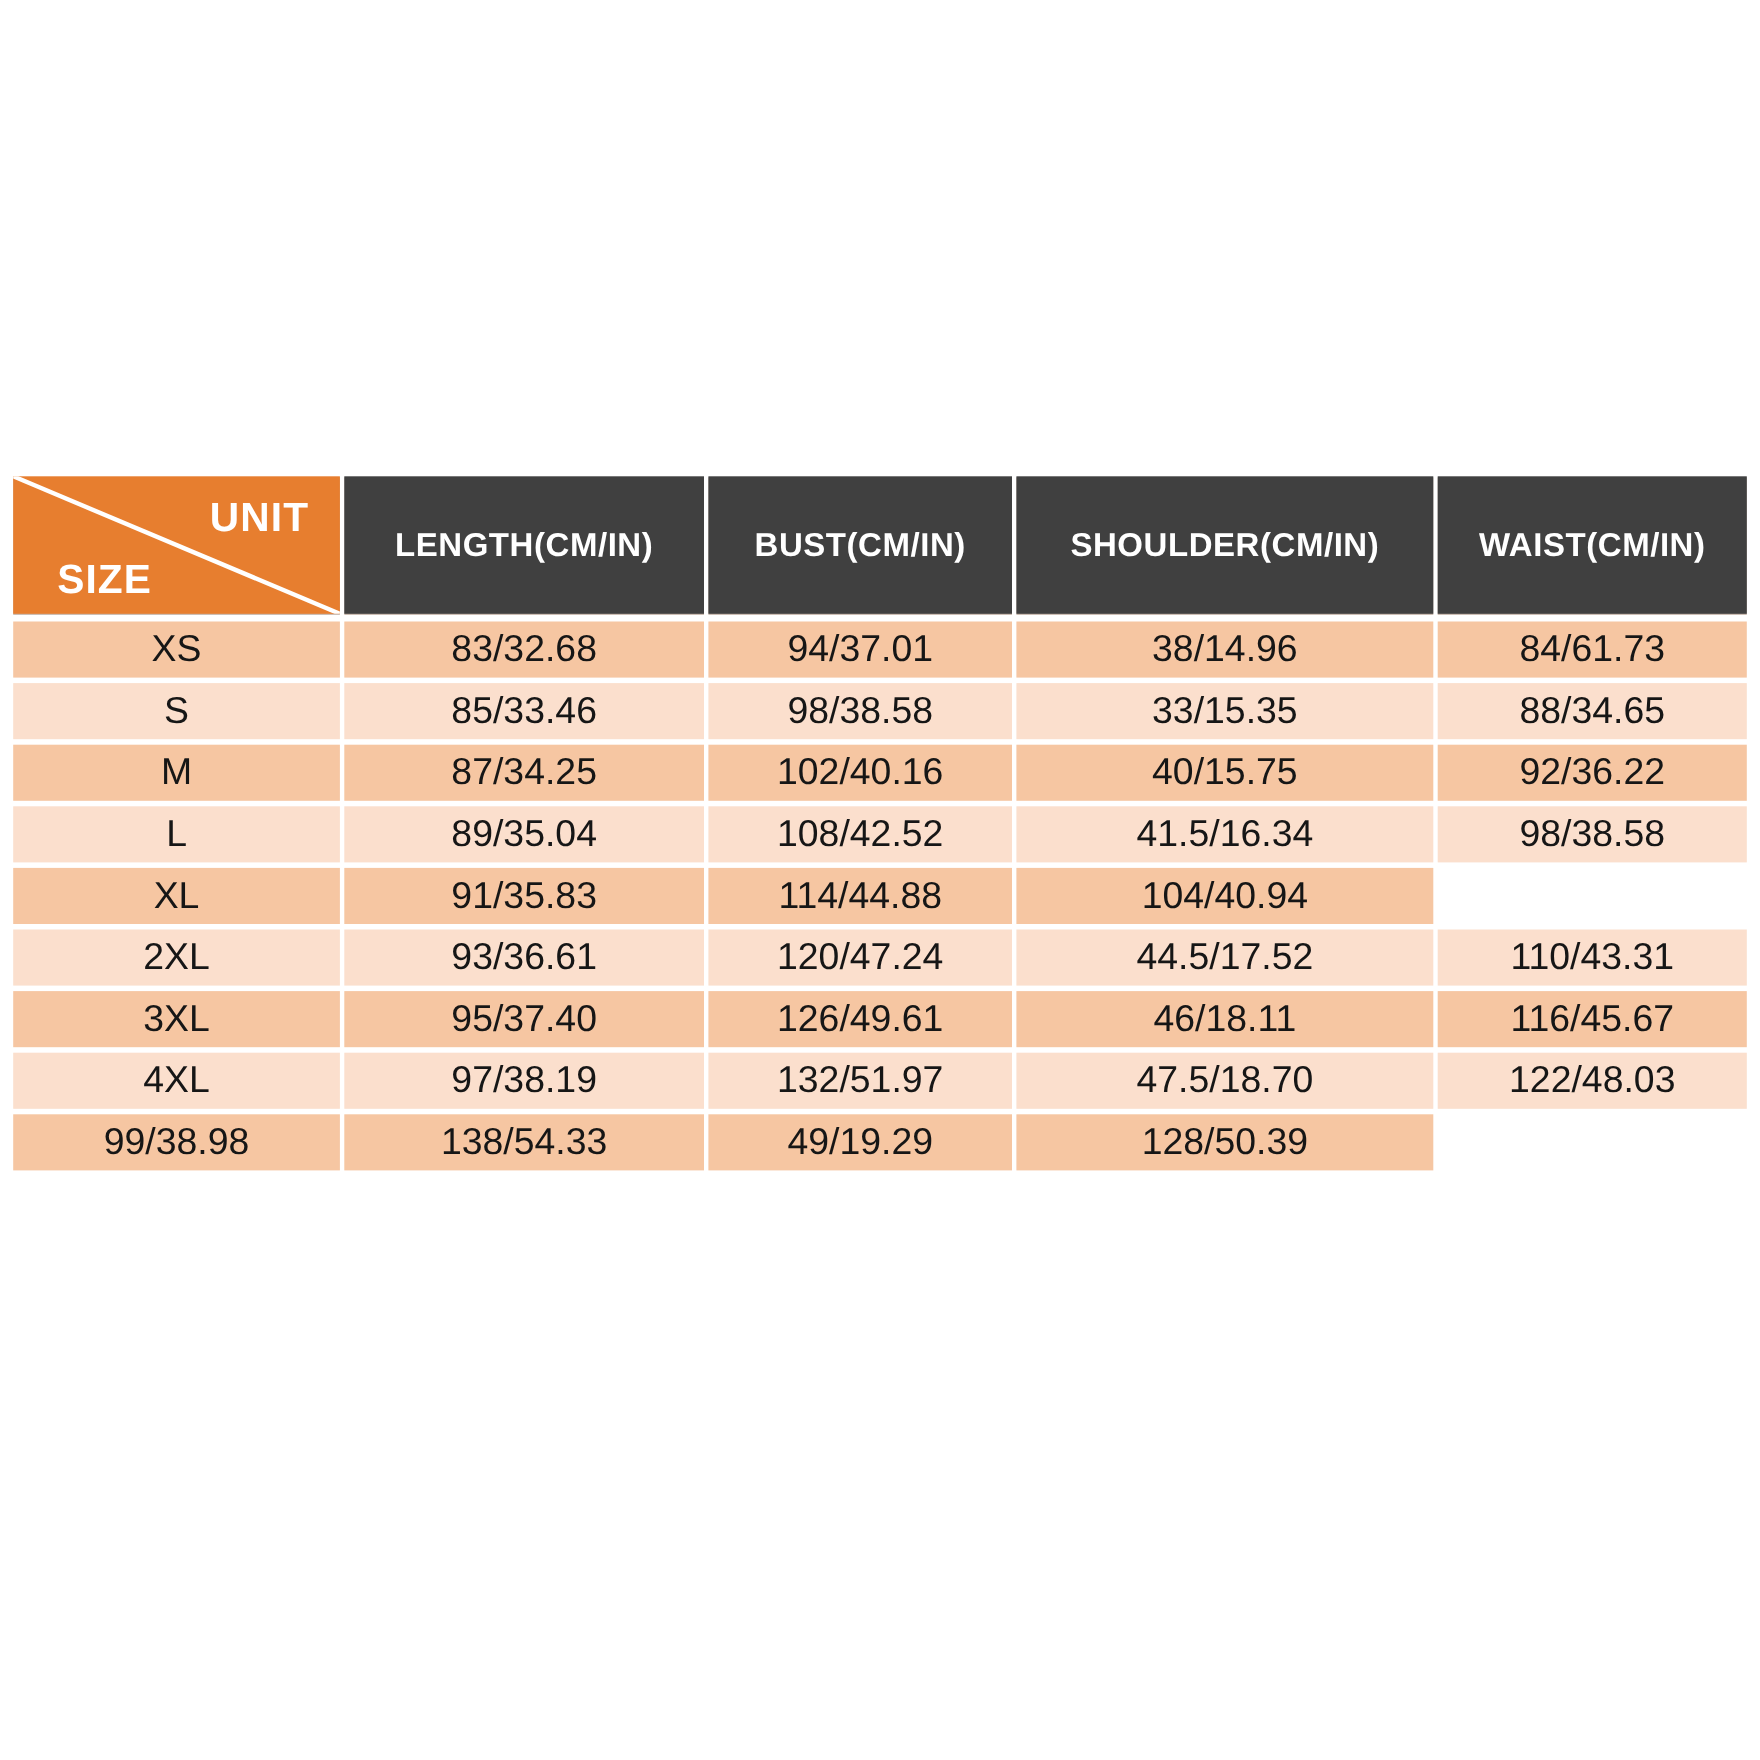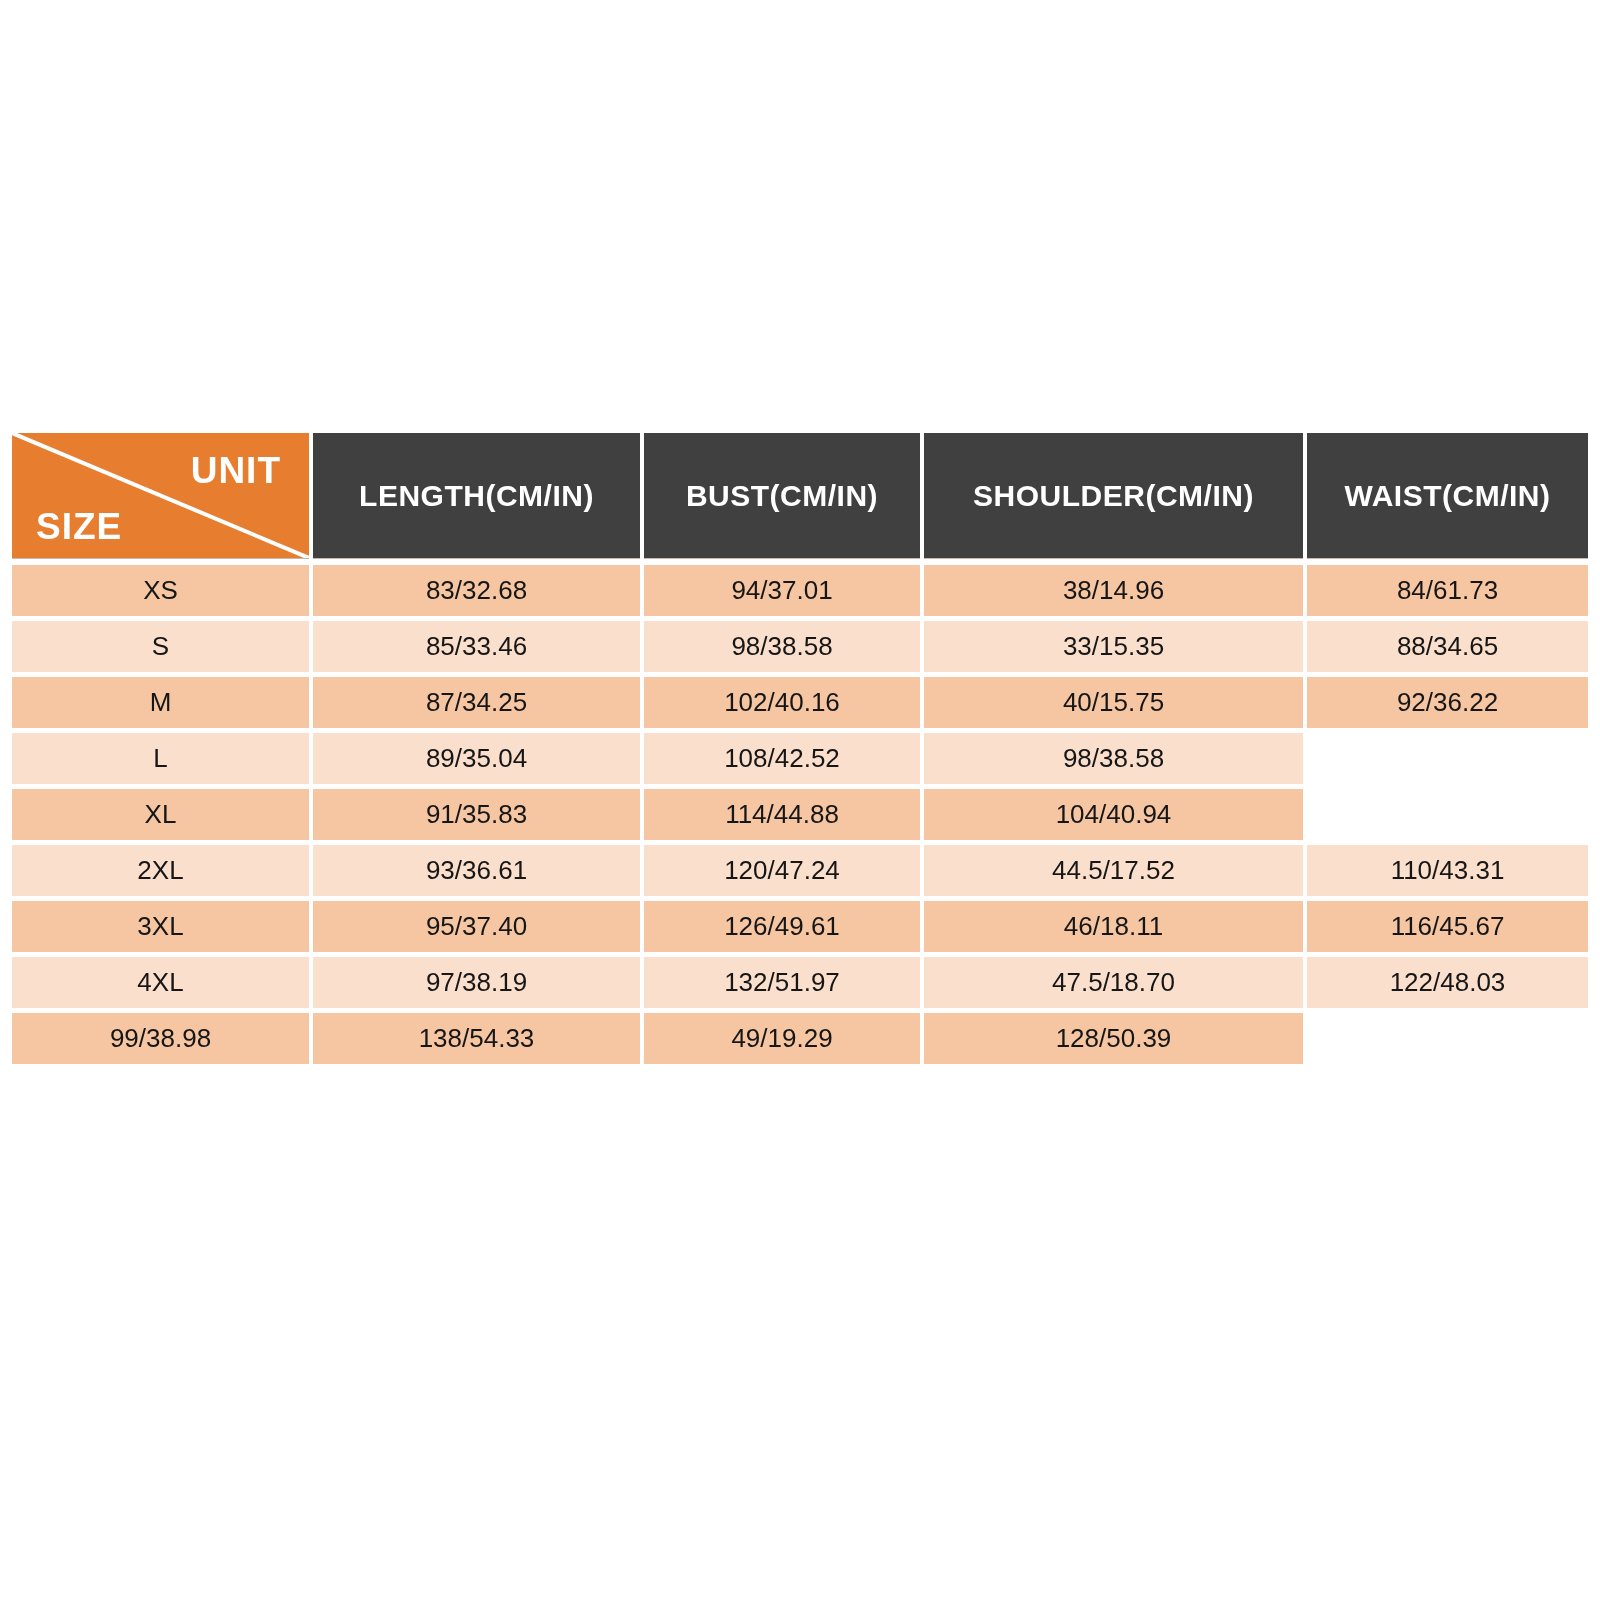--- a/index.html
+++ b/index.html
@@ -57,37 +57,37 @@
     top: 17px;
     right: 28px;
     color: #ffffff;
     font-weight: 700;
     font-size: 37px;
     letter-spacing: 1px;
   }
   .corner-size {
     position: absolute;
     bottom: 10px;
-    left: 24px;
+    left: 40px;
     color: #ffffff;
     font-weight: 700;
     font-size: 37px;
     letter-spacing: 1px;
     text-align: right;
   }
   .body-row {
     height: 51px;
     margin-bottom: 5px;
   }
   .body-row:last-child { margin-bottom: 0; }
   .data-cell {
     display: flex;
     align-items: center;
     justify-content: center;
-    font-size: 26px;
+    font-size: 34px;
     color: #161616;
     white-space: nowrap;
   }
   .row-dark .data-cell { background: #F6C6A2; }
   .row-light .data-cell { background: #FBDFCD; }
 </style>
 </head>
 <body>
 
 <div class="canvas">
@@ -128,20 +128,21 @@
       <div class="data-cell">87/34.25</div>
       <div class="data-cell">102/40.16</div>
       <div class="data-cell">40/15.75</div>
       <div class="data-cell">92/36.22</div>
     </div>
 
     <div class="grid-row body-row row-light">
       <div class="data-cell">L</div>
       <div class="data-cell">89/35.04</div>
       <div class="data-cell">108/42.52</div>
+      <div class="data-cell">41.5/16.34</div>
       <div class="data-cell">98/38.58</div>
     </div>
 
     <div class="grid-row body-row row-dark">
       <div class="data-cell">XL</div>
       <div class="data-cell">91/35.83</div>
       <div class="data-cell">114/44.88</div>
       <div class="data-cell">104/40.94</div>
     </div>
 

